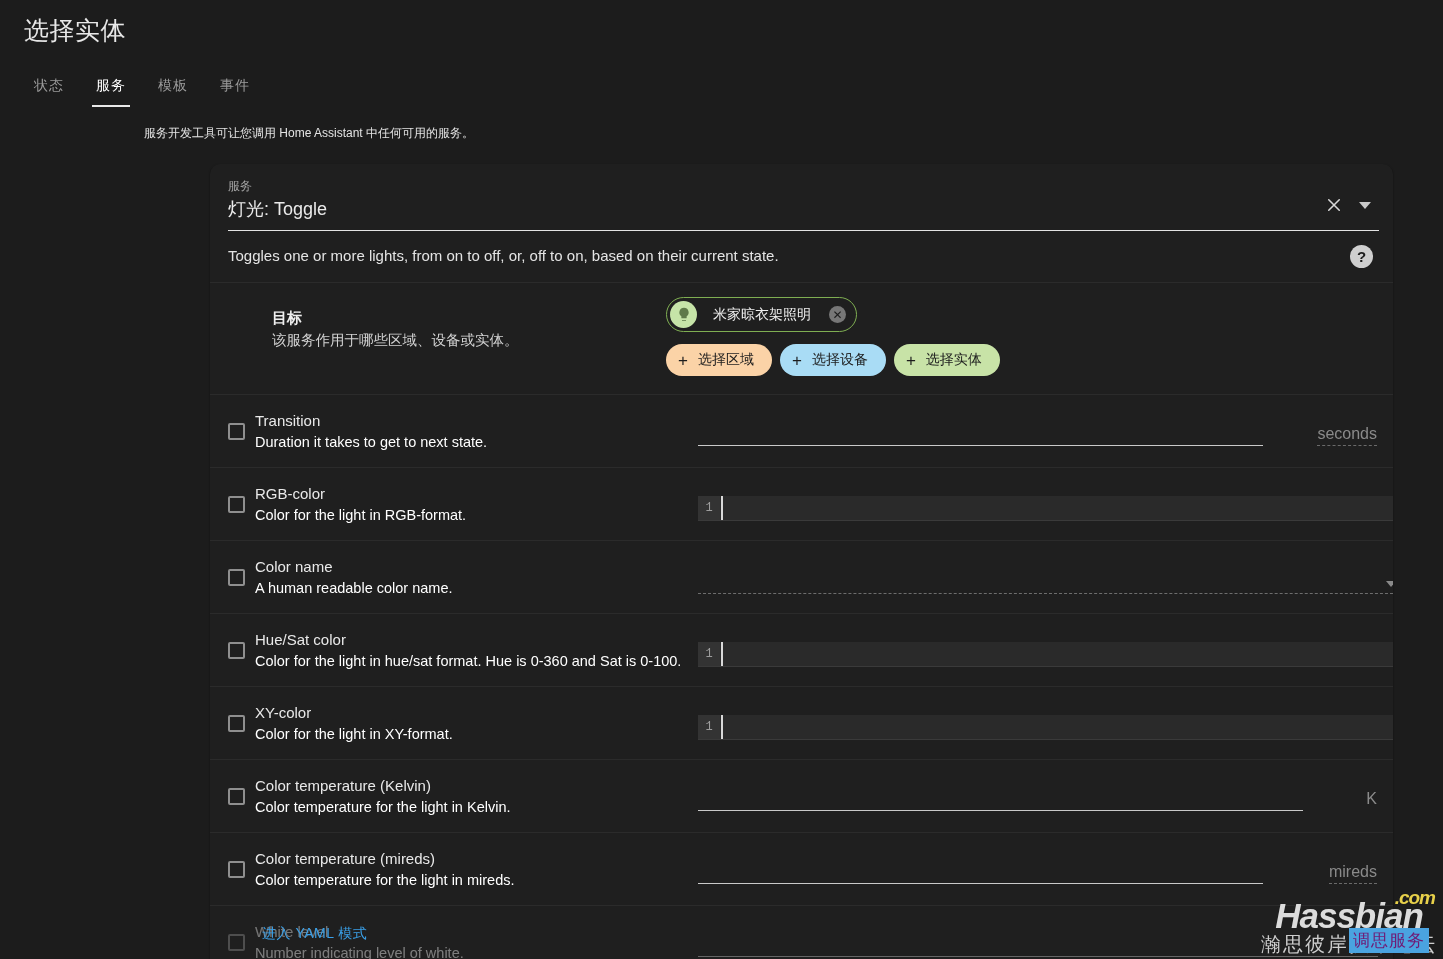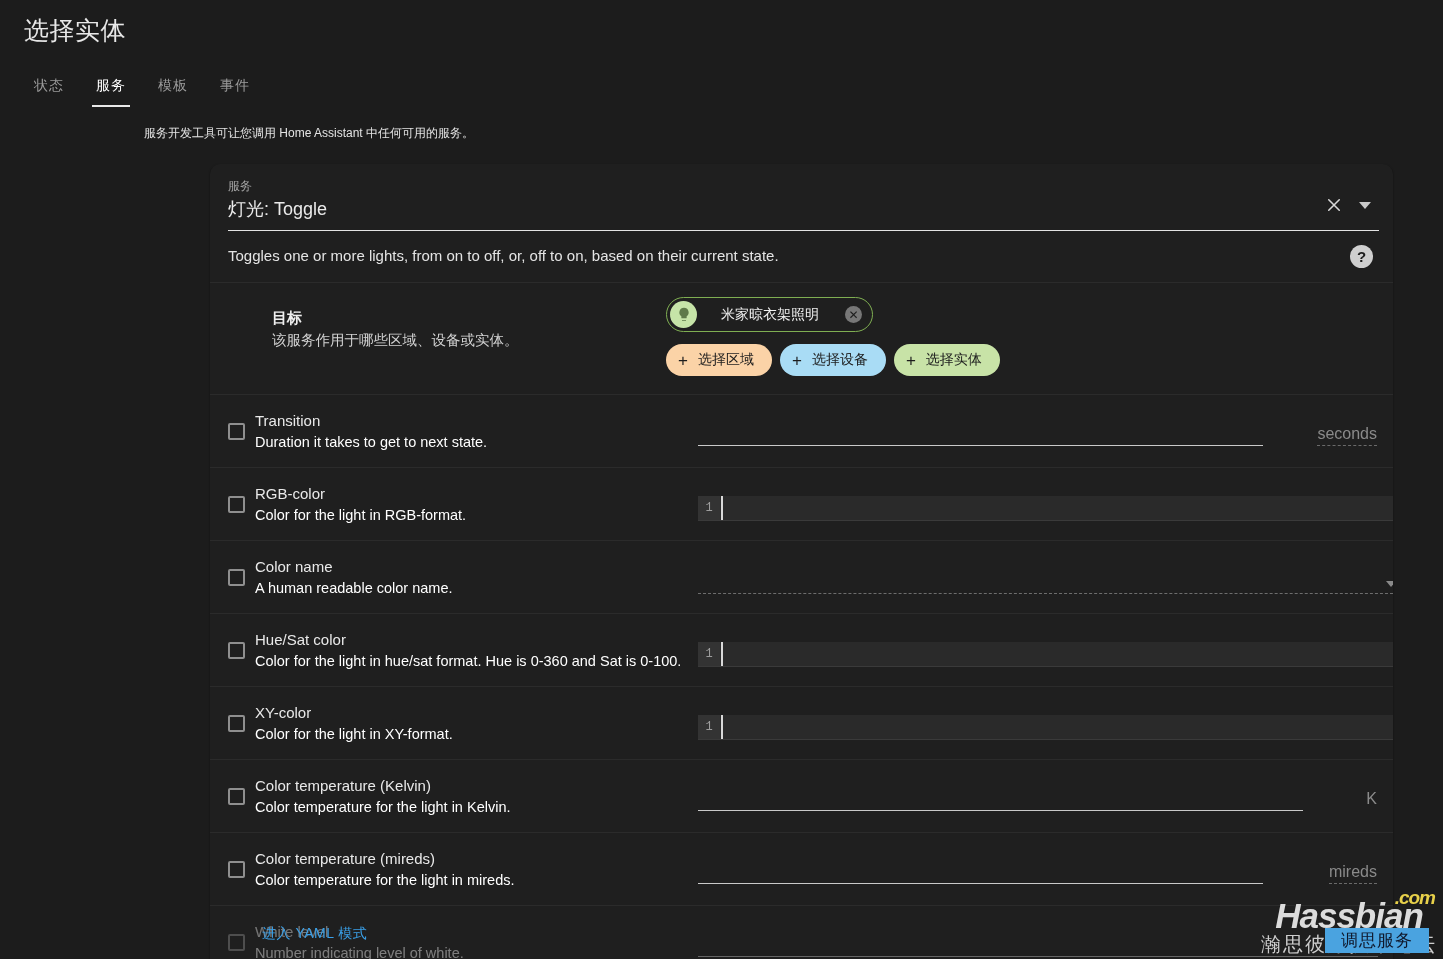--- a/index.html
+++ b/index.html
@@ -182,21 +182,21 @@
     flex: 1;
     display: flex;
     flex-direction: column;
     align-items: flex-start;
     gap: 12px;
     padding-left: 8px;
   }
   .entity-chip {
     display: inline-flex;
     align-items: center;
-    gap: 24px;
+    gap: 16px;
     border: 1px solid #7fae52;
     border-radius: 18px;
     padding: 3px 10px 3px 3px;
     background: transparent;
     font-size: 14px;
     color: #efefef;
     cursor: pointer;
   }
   .chip-avatar {
     width: 27px; height: 27px;
@@ -320,23 +320,23 @@
   .wm-sub {
     font-size: 20px;
     color: #cdcdcd;
     letter-spacing: 2px;
     line-height: 22px;
   }
   .wm-overlay {
     position: absolute;
     right: 14px; bottom: 6px;
     background: #4aa3e0;
-    color: #0f172a;
+    color: #701a75;
     font-size: 17px;
-    padding: 1px 16px;
+    padding: 1px 4px;
     letter-spacing: 1px;
     z-index: 35;
     pointer-events: none;
   }
   .page-dim-left {
     position: absolute;
     left: 0; top: 903px;
     width: 208px; height: 56px;
     background: #1c1c1c;
   }

